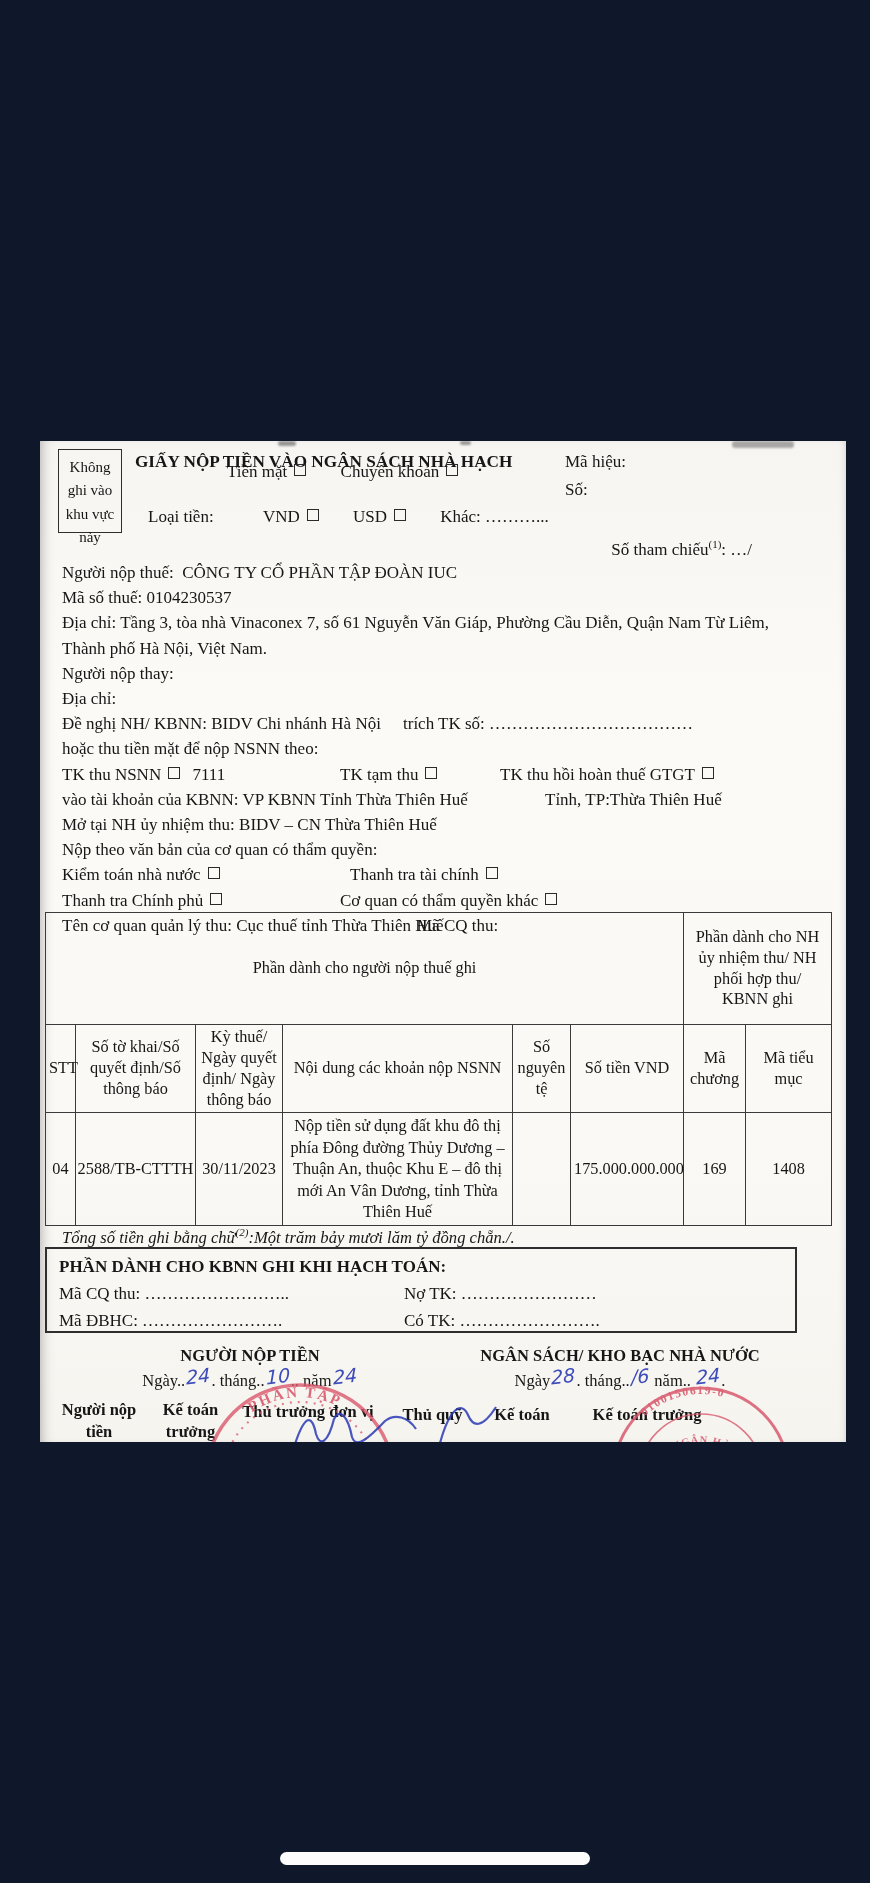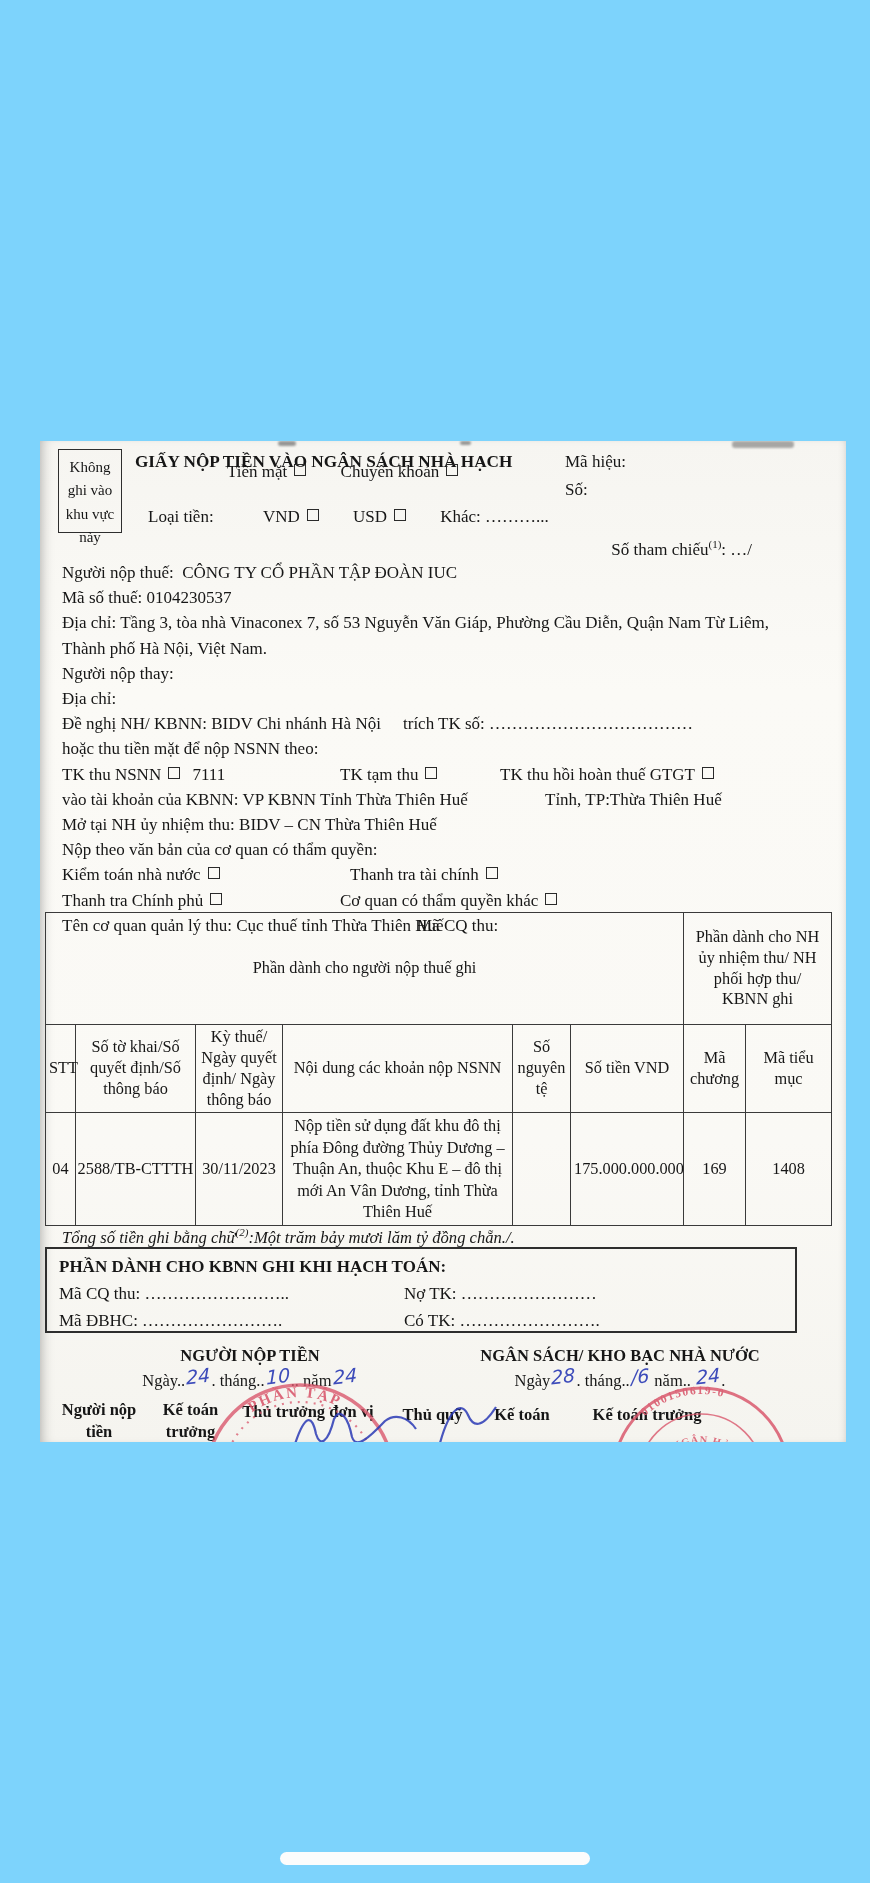--- a/index.html
+++ b/index.html
@@ -1,16 +1,16 @@
 <!DOCTYPE html>
 <html><head>
 <meta charset="utf-8">
 <style>
   html,body{margin:0;padding:0;background:#000;}
-  .screen{position:relative;width:870px;height:1883px;background:#7dd3fc;overflow:hidden;
+  .screen{position:relative;width:870px;height:1883px;background:#0f172a;overflow:hidden;
           font-family:"Liberation Serif",serif;color:#161616;}
   .page{position:absolute;left:40px;top:441px;width:806px;height:1001px;overflow:hidden;
         background:linear-gradient(180deg,#f6f5f1 0%,#fbfaf6 25%,#faf9f5 70%,#f5f4ef 100%);
         box-shadow:inset 10px 0 14px -10px rgba(0,0,0,.35), inset -6px 0 10px -8px rgba(0,0,0,.25);
         font-size:17px;line-height:1.3;}
   .abs{position:absolute;}
   .b{font-weight:bold;}
   .it{font-style:italic;}
   .cb{display:inline-block;width:10px;height:10px;border:1.4px solid #2a2a2a;margin-left:7px;vertical-align:1px;background:transparent;}
   .nw-box{position:absolute;left:18px;top:8px;width:64px;height:84px;border:1.6px solid #2e2e2e;
@@ -66,21 +66,21 @@
       <span class="gap30">Khác: ………...</span>
     </div>
 
     <div class="abs" style="left:520px;top:96px;width:192px;text-align:right;">
       <span>Số tham chiếu</span><sup>(1)</sup><span>: …/</span>
     </div>
 
     <div class="info">
       <p><span>Người nộp thuế:</span>&nbsp; <span>CÔNG TY CỔ PHẦN TẬP ĐOÀN IUC</span></p>
       <p>Mã số thuế: 0104230537</p>
-      <p style="width:742px;">Địa chỉ: Tầng 3, tòa nhà Vinaconex 7, số 53 Nguyễn Văn Giáp, Phường Cầu Diễn, Quận Nam Từ Liêm, Thành phố Hà Nội, Việt Nam.</p>
+      <p style="width:742px;">Địa chỉ: Tầng 3, tòa nhà Vinaconex 7, số 61 Nguyễn Văn Giáp, Phường Cầu Diễn, Quận Nam Từ Liêm, Thành phố Hà Nội, Việt Nam.</p>
       <p>Người nộp thay:</p>
       <p>Địa chỉ:</p>
       <p>
         <span>Đề nghị NH/ KBNN: BIDV Chi nhánh Hà Nội</span>
         <span class="abs" style="left:341px;">trích TK số: ………………………………</span>
       </p>
       <p>hoặc thu tiền mặt để nộp NSNN theo:</p>
       <p>
         <span>TK thu NSNN</span><span class="cb"></span>
         <span style="margin-left:8px;">7111</span>

